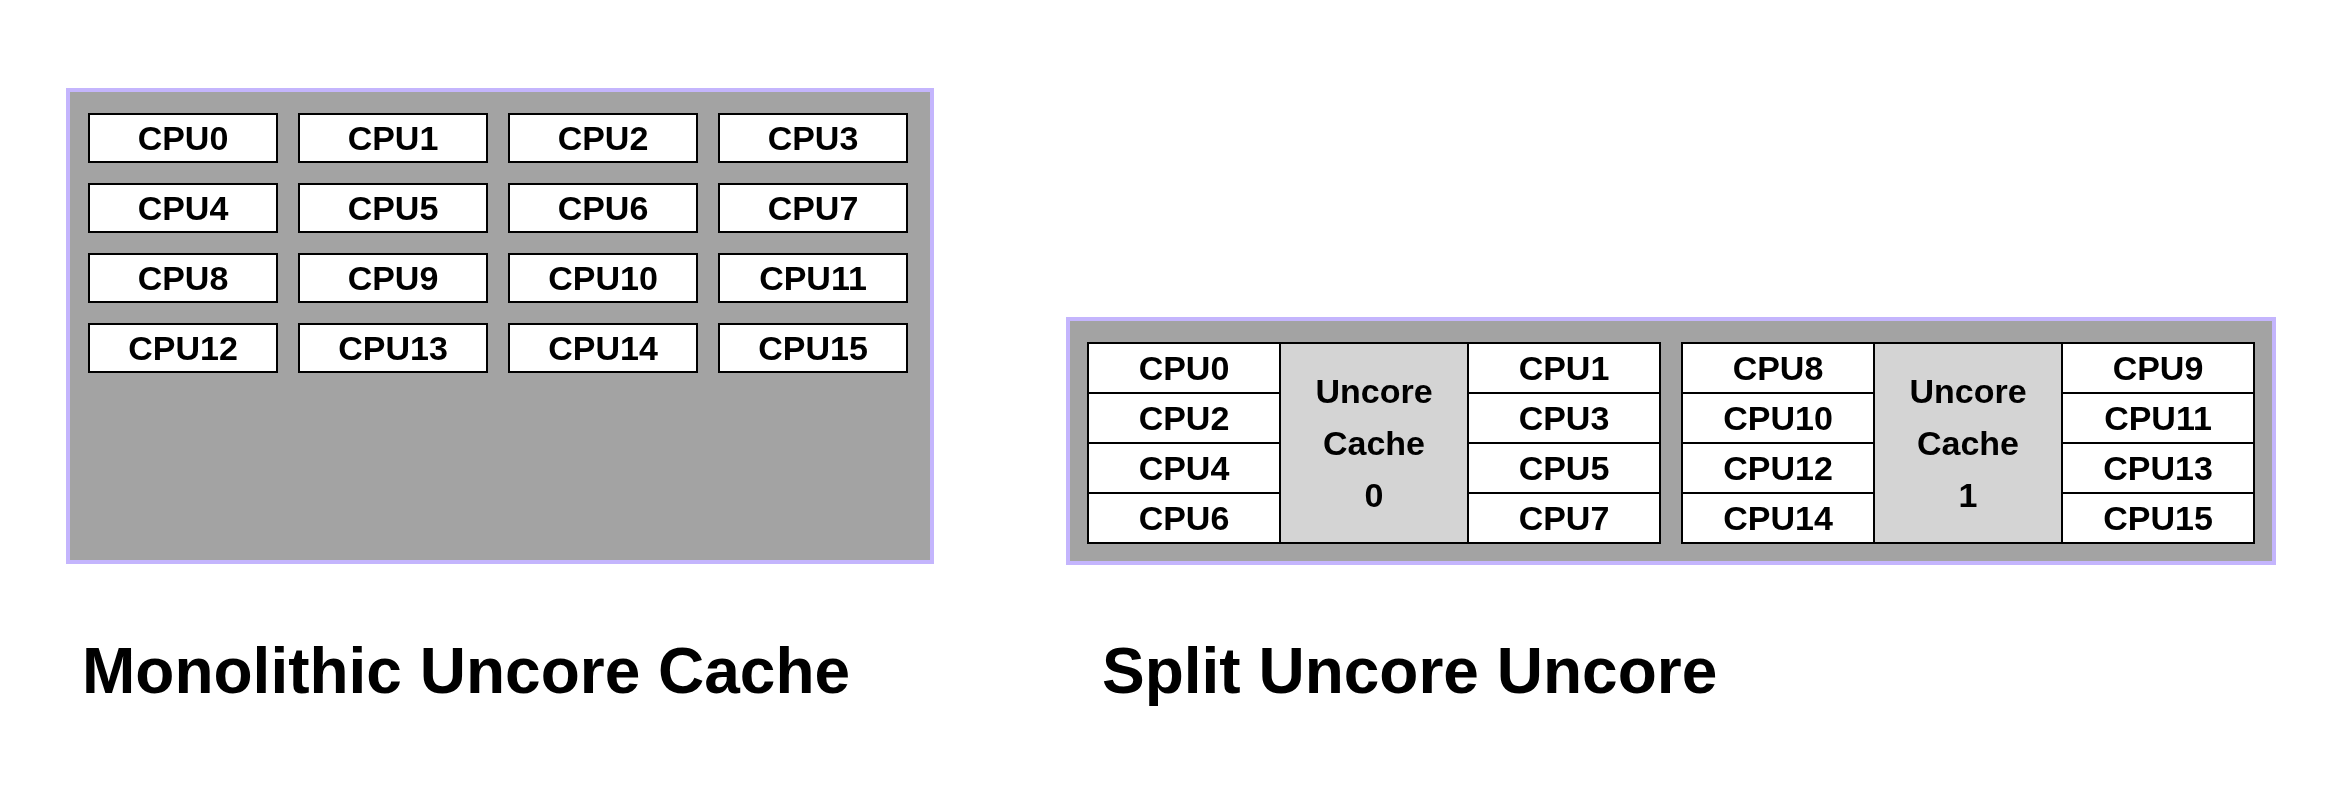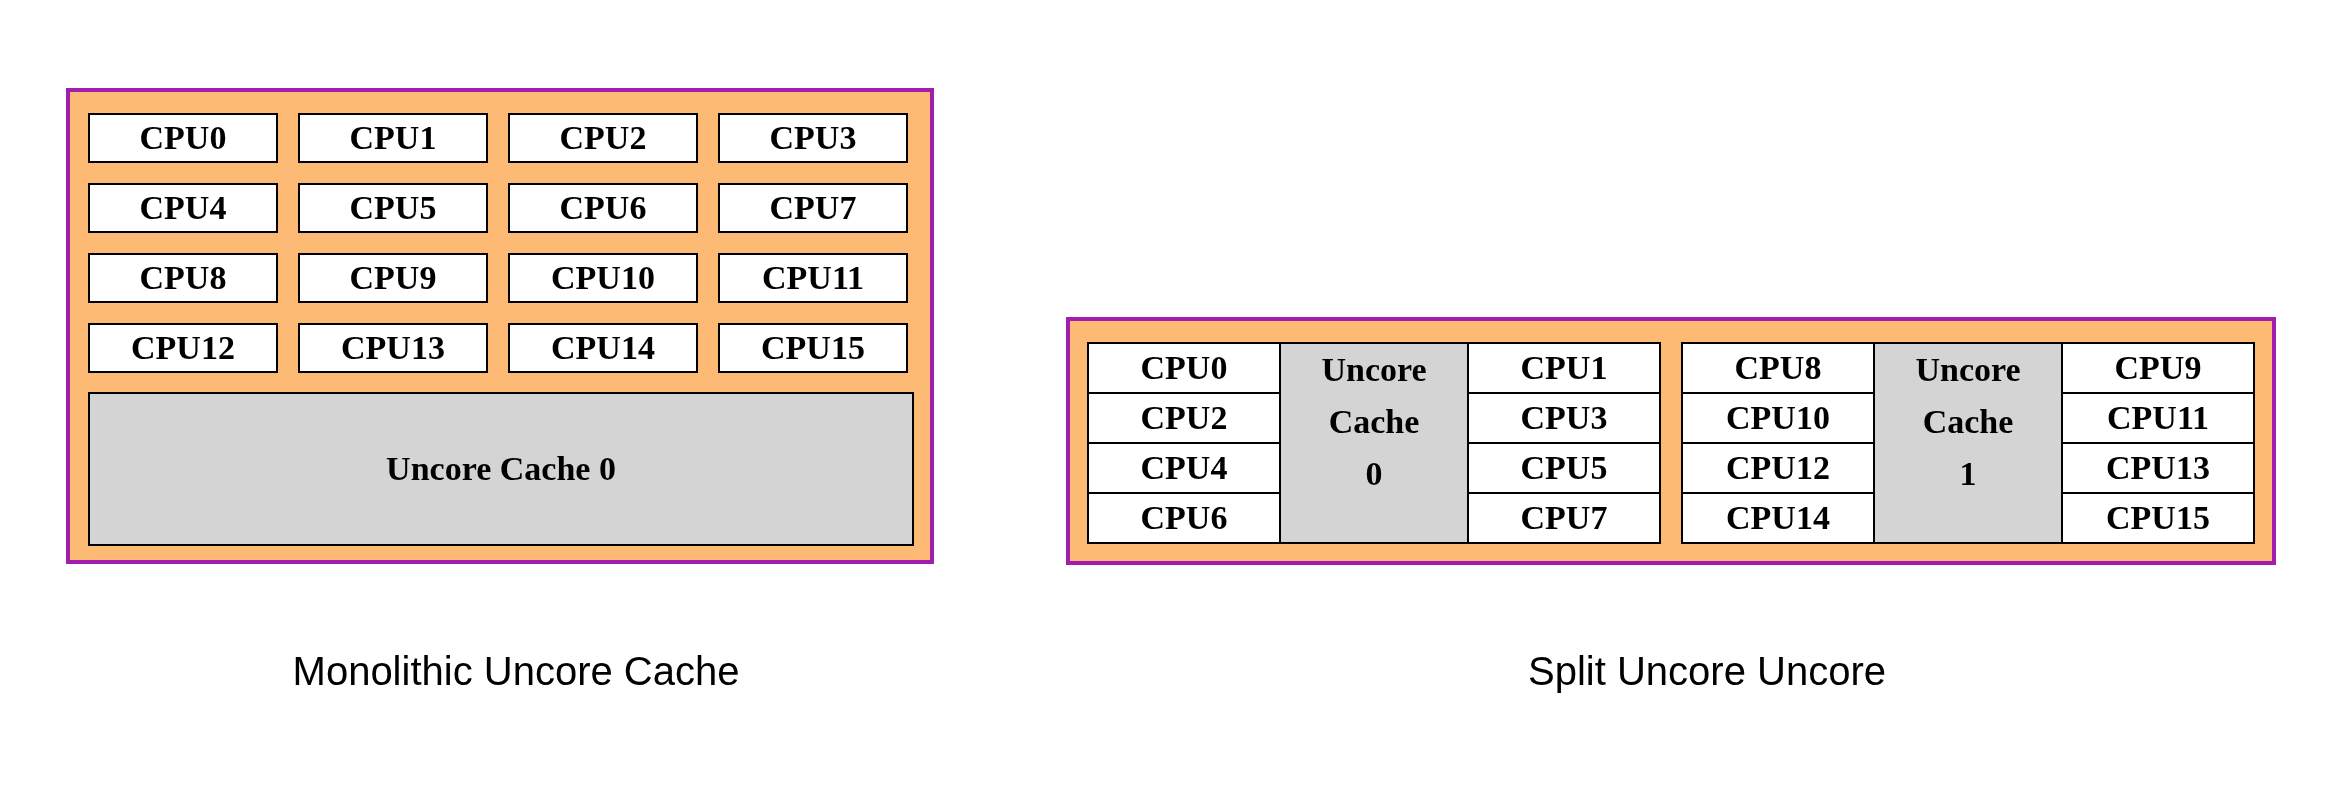--- a/index.html
+++ b/index.html
@@ -12,43 +12,42 @@
     height: 802px;
     position: relative;
     font-family: "Liberation Sans", sans-serif;
     color: #000000;
     overflow: hidden;
   }
 
   
   .outer-box {
     position: absolute;
-    border: 4px solid #a21caf;
-    background: #fdba74;
-    box-sizing: border-box;
-    font-family: Liberation Serif, serif;
+    border: 4px solid #c4b5fd;
+    background: #a3a3a3;
+    box-sizing: border-box;
   }
   .cpu-cell {
     box-sizing: border-box;
     border: 2px solid #000000;
     background: #ffffff;
     display: flex;
     align-items: center;
     justify-content: center;
     font-size: 34px;
     font-weight: 700;
     line-height: 1;
     white-space: nowrap;
   }
   .caption {
     position: absolute;
-    font-size: 40px;
-    font-weight: 400;
+    font-size: 64px;
+    font-weight: 700;
     line-height: 58px;
-    text-align: center;
+    text-align: left;
     white-space: nowrap;
   }
 
   
   #mono-outer {
     left: 66px;
     top: 88px;
     width: 868px;
     height: 476px;
   }
@@ -116,21 +115,21 @@
   .cache-cell {
     box-sizing: border-box;
     width: 190px;
     height: 202px;
     margin-left: -2px;
     border: 2px solid #000000;
     background: #d4d4d4;
     display: flex;
     flex-direction: column;
     align-items: center;
-    justify-content: flex-start;
+    justify-content: center;
     font-size: 34px;
     font-weight: 700;
     text-align: center;
   }
   .cache-cell span {
     display: block;
     line-height: 52px;
   }
   .cpu-col.right-col {
     margin-left: -2px;
@@ -156,21 +155,20 @@
     <div class="cpu-cell">CPU7</div>
     <div class="cpu-cell">CPU8</div>
     <div class="cpu-cell">CPU9</div>
     <div class="cpu-cell">CPU10</div>
     <div class="cpu-cell">CPU11</div>
     <div class="cpu-cell">CPU12</div>
     <div class="cpu-cell">CPU13</div>
     <div class="cpu-cell">CPU14</div>
     <div class="cpu-cell">CPU15</div>
   </div>
-  <div id="mono-cache">Uncore Cache 0</div>
 </div>
 <div class="caption" id="mono-caption">Monolithic Uncore Cache</div>
 
 <div class="outer-box" id="split-outer">
   <div id="split-groups">
 
     <div class="cpu-group">
       <div class="cpu-col left-col">
         <div class="cpu-cell">CPU0</div>
         <div class="cpu-cell">CPU2</div>

